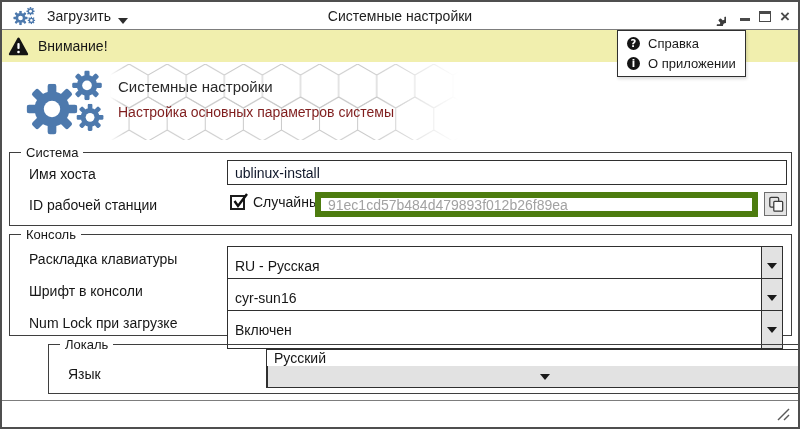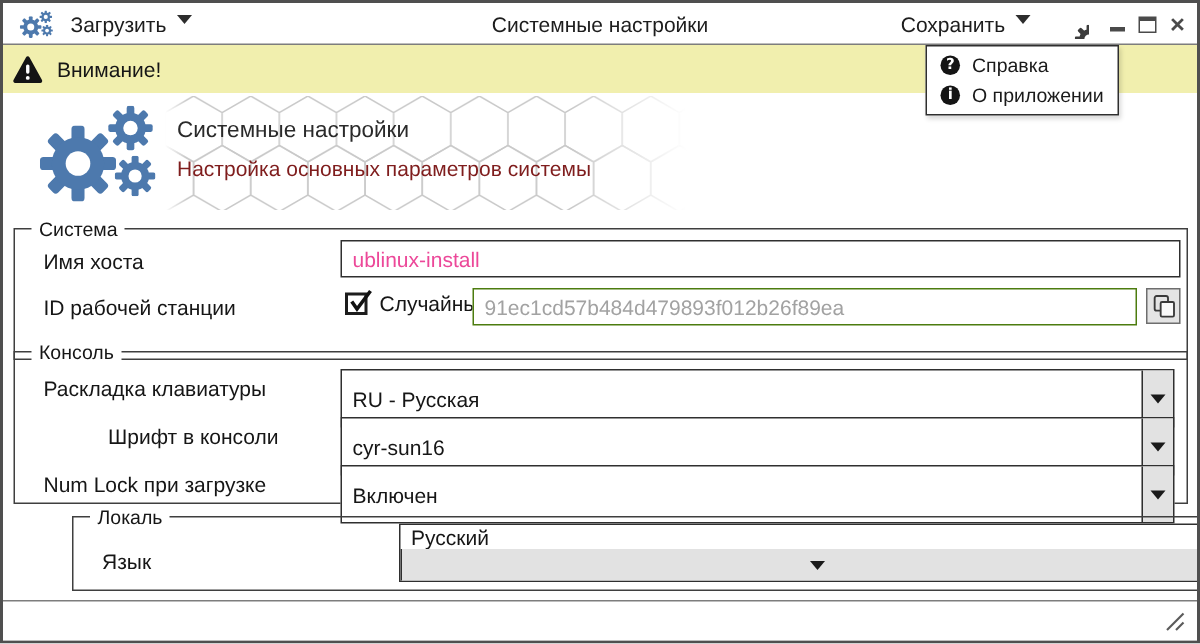--- a/index.html
+++ b/index.html
@@ -16,21 +16,21 @@
     position:absolute;left:0;top:0;width:796px;height:28px;
     background:#fff;border-bottom:1px solid #7d7d7d;
   }
   .tb-left{position:absolute;left:10px;top:0;height:28px;display:flex;align-items:center;gap:10px;}
   .tb-title{
     position:absolute;left:0;top:0;width:100%;height:28px;
     display:flex;align-items:center;justify-content:center;
     font-size:14px;color:#1d1d1d;pointer-events:none;
   }
   .tb-right{position:absolute;right:8px;top:0;height:28px;display:flex;align-items:center;gap:12px;}
-  .tb-btn{display:flex;align-items:flex-start;gap:7px;font-size:14px;color:#1d1d1d;cursor:default;}
+  .tb-btn{display:flex;align-items:flex-end;gap:7px;font-size:14px;color:#1d1d1d;cursor:default;}
   .caret{width:0;height:0;border-left:5px solid transparent;border-right:5px solid transparent;border-top:6px solid #2d2d2d;margin-top:2px;}
   .winctl{display:flex;align-items:center;gap:9px;margin-left:2px;}
   .ctl-min{width:10px;height:3px;background:#4a4a4a;margin-top:6px;}
   .ctl-max{width:12px;height:11px;border:1px solid #4a4a4a;border-top:3px solid #4a4a4a;background:#fff;}
   .ctl-close{font-size:17px;line-height:17px;color:#4a4a4a;font-weight:bold;}
   .gear-blue{color:#4d79ad;}
   .gear-dark{color:#3c3c3c;}
 
   
   .warnbar{
@@ -64,31 +64,31 @@
   .hdr-text{position:absolute;left:116px;top:16px;}
   .hdr-title{font-size:15px;color:#2a2a2a;margin-bottom:9px;}
   .hdr-sub{font-size:14px;color:#7f1d1d;}
 
   
   .group{position:absolute;left:7px;width:783px;border:1px solid #3f3f3f;background:transparent;}
   .legend{
     position:absolute;top:-8px;left:11px;background:#fff;padding:0 5px;
     font-size:13px;color:#161616;
   }
-  .g-system{top:150px;height:88px;}
+  .g-system{top:150px;height:74px;}
   .g-console{top:232px;height:102px;}
   .g-locale{top:342px;height:50px;margin-left:39px;}
 
   .flabel{position:absolute;left:19px;font-size:14px;color:#161616;white-space:nowrap;}
 
   .tinput{
     position:absolute;height:25px;border:1px solid #2f2f2f;background:#fff;
-    font-family:"Liberation Sans",sans-serif;font-size:14px;color:#ec4899;padding:0 7px;outline:none;
-  }
-  .tinput.dim{border:1px solid #4d7c0f;color:#a2a2a2;}
+    font-family:"Liberation Sans",sans-serif;font-size:14px;color:#0f172a;padding:0 7px;outline:none;
+  }
+  .tinput.dim{border:6px solid #4d7c0f;color:#a2a2a2;}
 
   .checkrow{position:absolute;display:flex;align-items:center;gap:8px;}
   .cbox{width:15px;height:15px;border:2px solid #1d1d1d;background:#fff;position:relative;}
   .cbox svg{position:absolute;left:0px;top:-4px;overflow:visible;}
   .cblabel{font-size:14px;color:#161616;}
 
   .copybtn{
     position:absolute;width:23px;height:24px;background:#e4e4e4;border:1px solid #6e6e6e;
     display:flex;align-items:center;justify-content:center;cursor:default;
   }
@@ -149,24 +149,20 @@
       <svg class="gear-blue" width="25" height="20" viewBox="0 0 100 80">
           <use href="#gears"></use>
         </svg>
       <div class="tb-btn">
         <span>Загрузить</span>
         <span class="caret"></span>
       </div>
     </div>
     <div class="tb-title">Системные настройки</div>
     <div class="tb-right">
-      <div class="tb-btn">
-        <span>Сохранить</span>
-        <span class="caret"></span>
-      </div>
       <svg class="gear-dark" width="19" height="19" viewBox="-21 -21 42 42" style="margin-left:8px;">
           <use href="#gear"></use>
         </svg>
       <div class="winctl">
         <div class="ctl-min"></div>
         <div class="ctl-max"></div>
         <div class="ctl-close">×</div>
       </div>
     </div>
   </div>
@@ -232,21 +228,21 @@
     <span class="legend">Консоль</span>
 
     <span class="flabel" style="top:16px;">Раскладка клавиатуры</span>
     <div class="combo" style="left:217px;top:11px;width:556px;">
       <span class="val">RU - Русская</span>
       <span class="drop">
           <span class="tri"></span>
         </span>
     </div>
 
-    <span class="flabel" style="top:48px;margin-left:43px;">Шрифт в консоли</span>
+    <span class="flabel" style="top:48px;">Шрифт в консоли</span>
     <div class="combo" style="left:217px;top:43px;width:556px;">
       <span class="val">cyr-sun16</span>
       <span class="drop">
           <span class="tri"></span>
         </span>
     </div>
 
     <span class="flabel" style="top:80px;">Num Lock при загрузке</span>
     <div class="combo" style="left:217px;top:75px;width:556px;">
       <span class="val">Включен</span>

